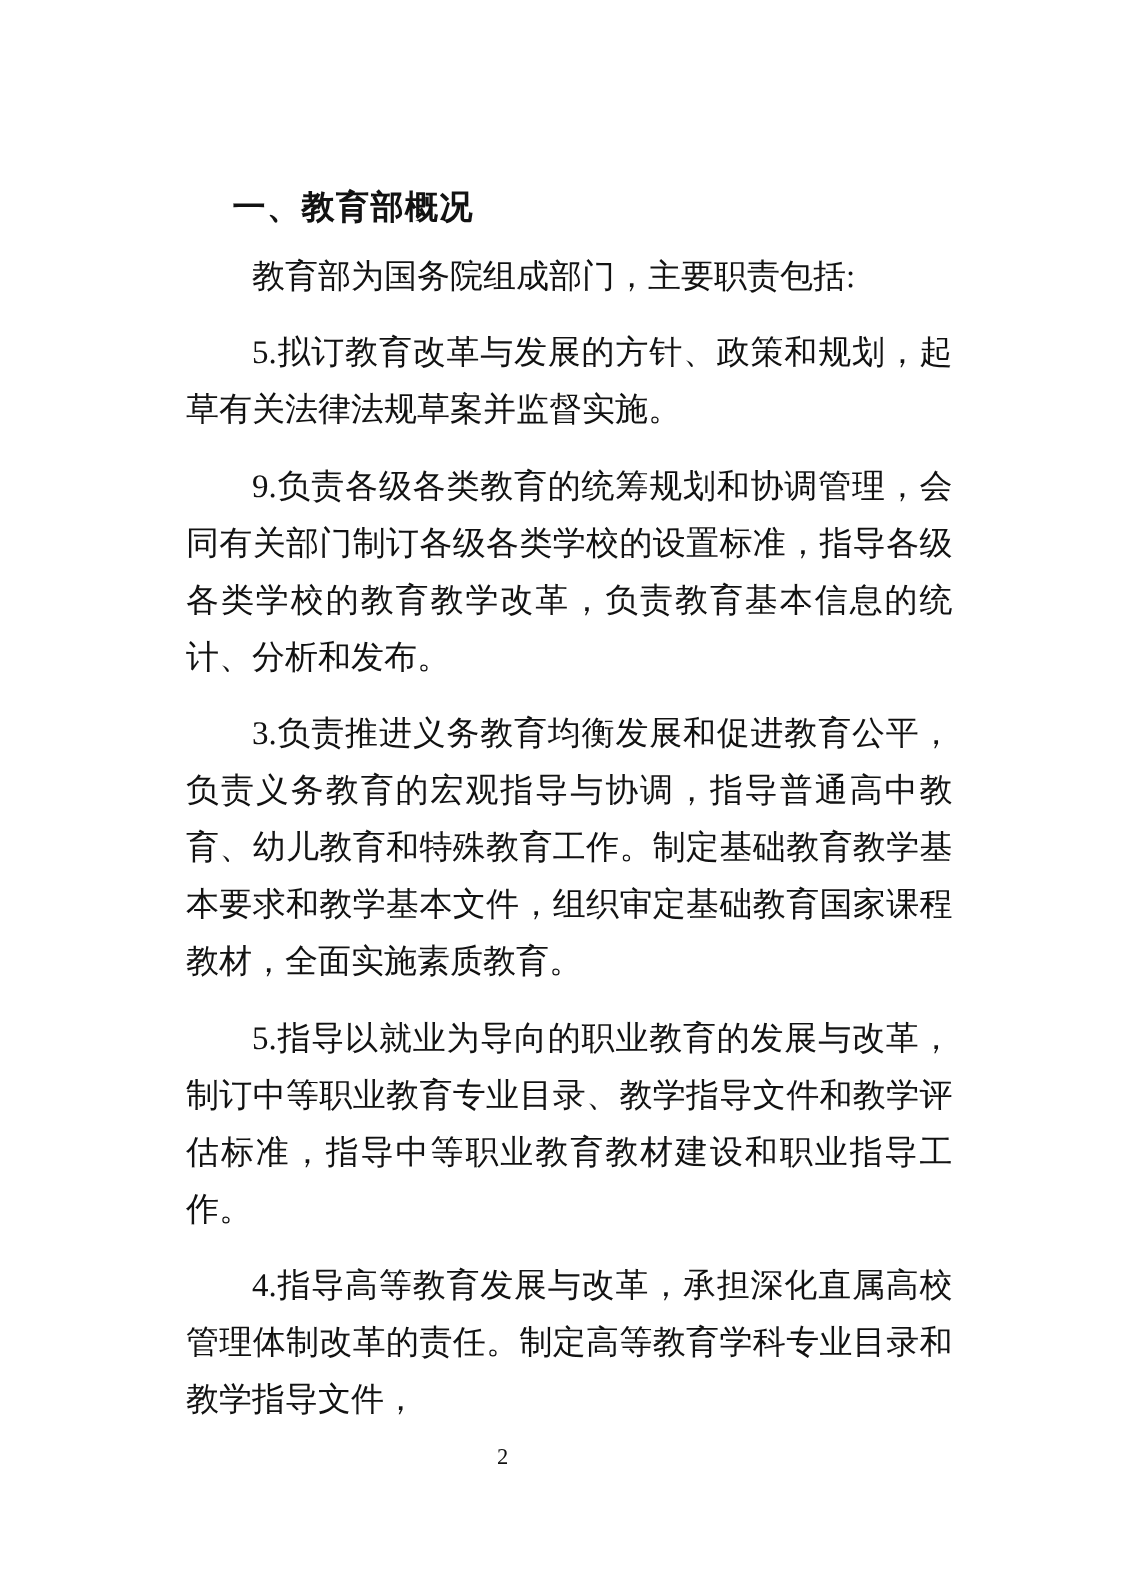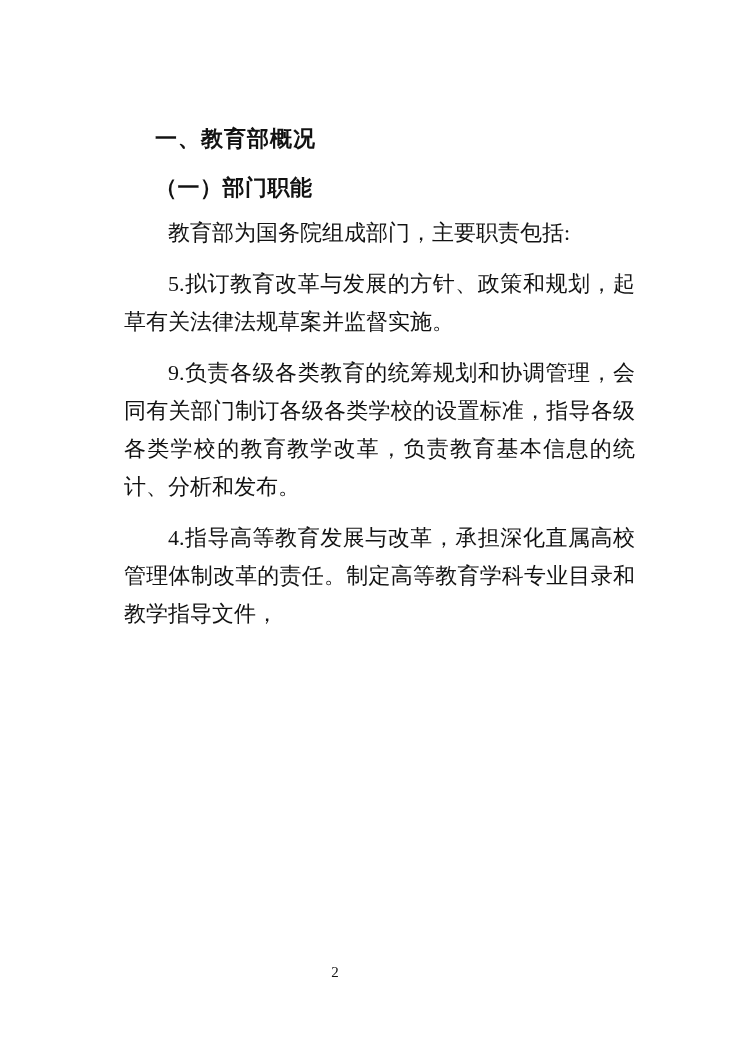--- a/index.html
+++ b/index.html
@@ -66,20 +66,21 @@
     line-height: 20px;
     color: #121212;
   }
 </style>
 </head>
 <body>
 
 <div class="page">
   <div class="content">
     <h1 class="h1">一、教育部概况</h1>
-    <h2 class="h2">（一）部门职能</h2>
     <p class="para first">教育部为国务院组成部门，主要职责包括:</p>
     <p class="para">5.拟订教育改革与发展的方针、政策和规划，起草有关法律法规草案并监督实施。</p>
     <p class="para">9.负责各级各类教育的统筹规划和协调管理，会同有关部门制订各级各类学校的设置标准，指导各级各类学校的教育教学改革，负责教育基本信息的统计、分析和发布。</p>
+    <p class="para">3.负责推进义务教育均衡发展和促进教育公平，负责义务教育的宏观指导与协调，指导普通高中教育、幼儿教育和特殊教育工作。制定基础教育教学基本要求和教学基本文件，组织审定基础教育国家课程教材，全面实施素质教育。</p>
+    <p class="para">5.指导以就业为导向的职业教育的发展与改革，制订中等职业教育专业目录、教学指导文件和教学评估标准，指导中等职业教育教材建设和职业指导工作。</p>
     <p class="para">4.指导高等教育发展与改革，承担深化直属高校管理体制改革的责任。制定高等教育学科专业目录和教学指导文件，</p>
   </div>
   <div class="footer">2</div>
 </div>
 
 </body></html>

